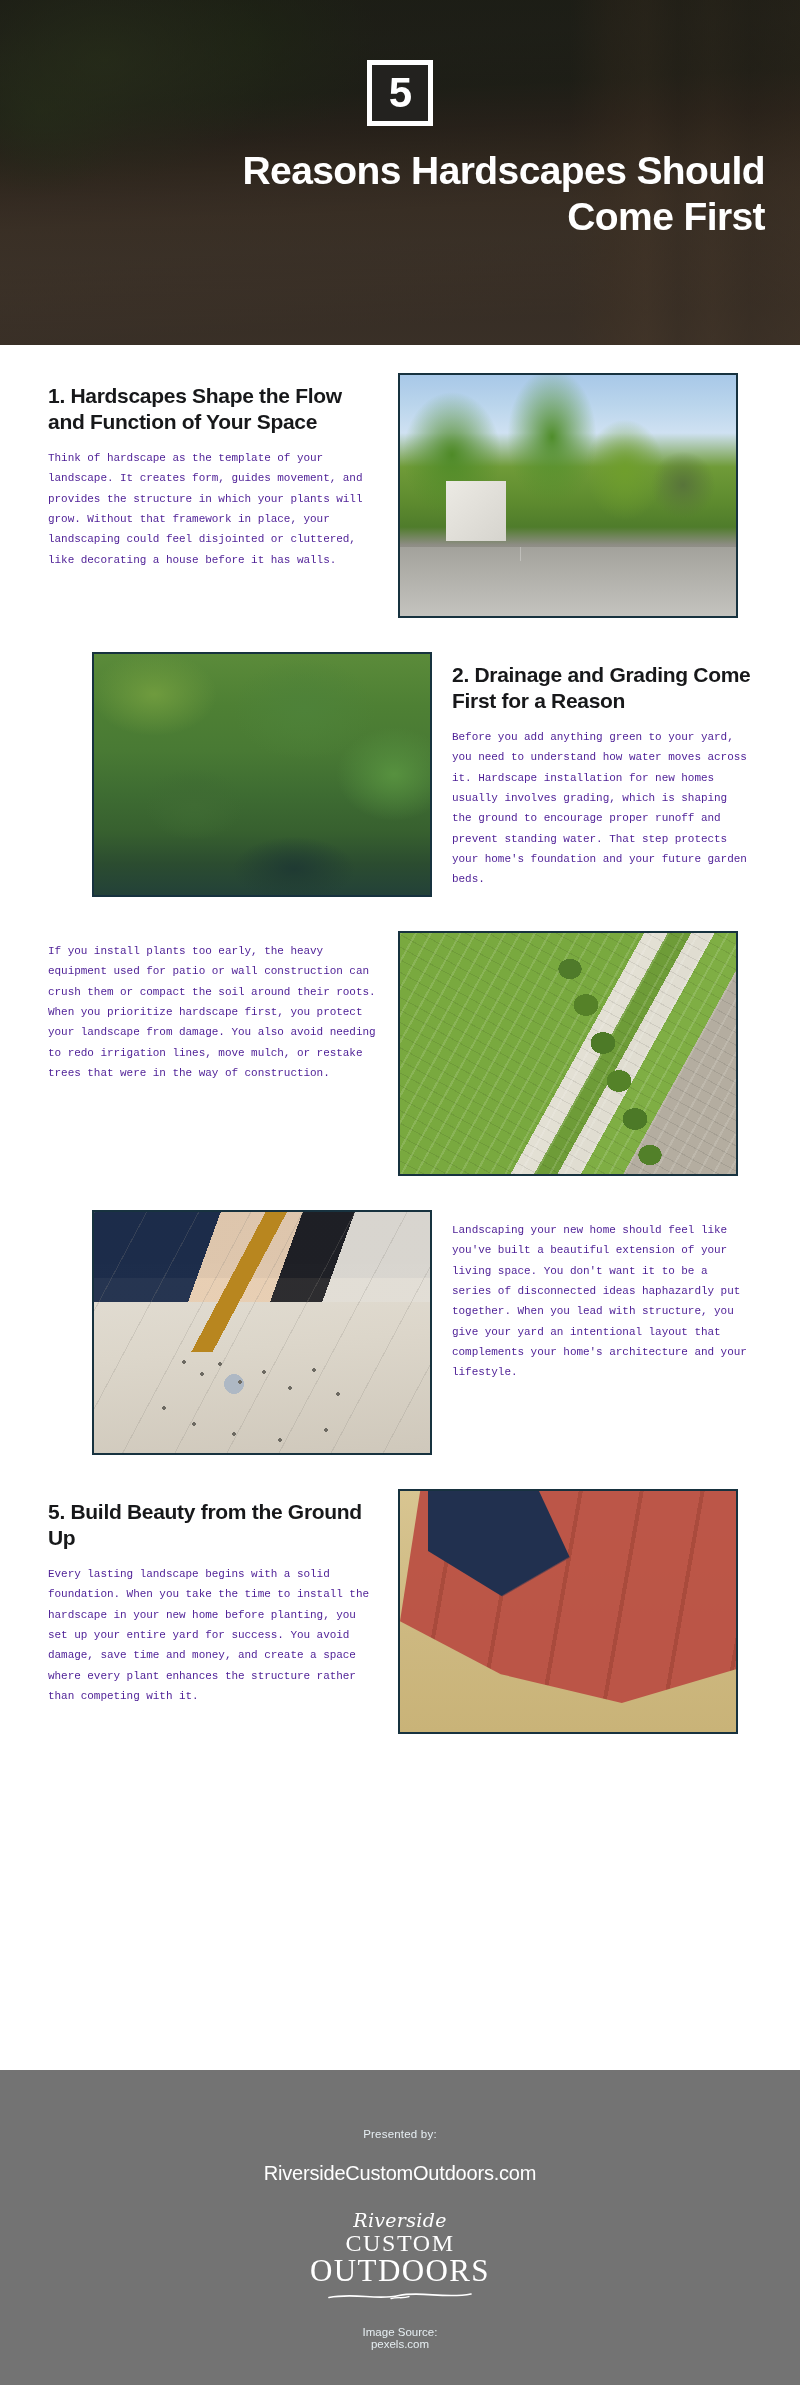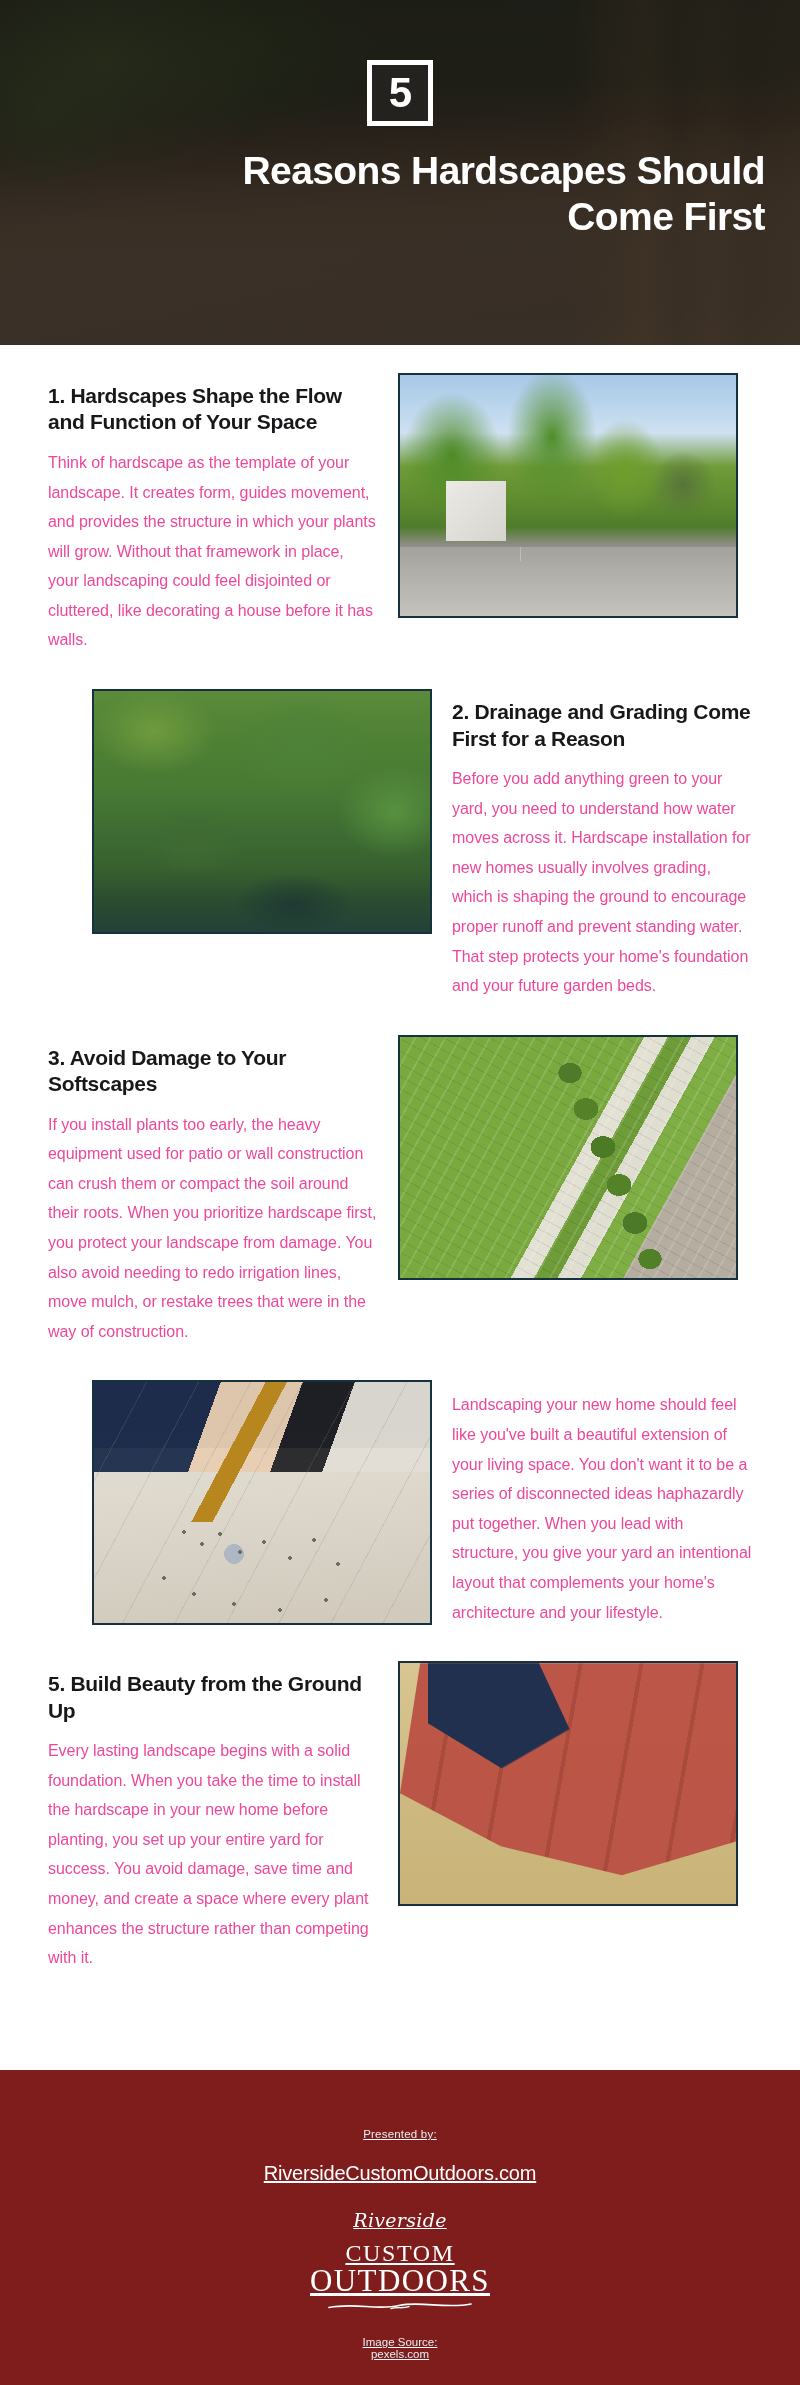--- a/index.html
+++ b/index.html
@@ -113,24 +113,25 @@
   .sec-text { width: 330px; padding-top: 10px; }
   .sec-title {
     font-size: 21px;
     font-weight: 700;
     color: #17181a;
     line-height: 1.26;
     letter-spacing: -0.3px;
     margin-bottom: 12px;
   }
   .sec-body {
-    font-size: 16px;
-    color: #ec4899;
+    font-size: 11px;
+    color: #4c1d95;
     line-height: 1.85;
     letter-spacing: -0.05px;
+    font-family: Liberation Mono, monospace;
   }
 
   .sec-img {
     width: 340px;
     height: 245px;
     border: 2px solid #17323f;
     flex: 0 0 auto;
     overflow: hidden;
     position: relative;
   }
@@ -260,27 +261,26 @@
     clip-path: polygon(0 0, 74% 0, 100% 56%, 62% 78%, 0 40%);
   }
 
   
   .footer {
     position: absolute;
     left: 0;
     bottom: 0;
     width: 800px;
     height: 315px;
-    background: #7f1d1d;
+    background: #737373;
     display: flex;
     flex-direction: column;
     align-items: center;
     padding-top: 58px;
     color: #ffffff;
-    text-decoration: underline;
   }
   .presented-by {
     font-size: 11.5px;
     letter-spacing: .2px;
     margin-bottom: 22px;
     color: #e6eef2;
   }
   .site-url {
     font-size: 20px;
     letter-spacing: -0.2px;
@@ -291,21 +291,21 @@
     text-align: center;
     margin-bottom: 24px;
     line-height: 1;
   }
   .logo-script {
     font-family: "DejaVu Serif", serif;
     font-style: italic;
     font-size: 19px;
     color: #ffffff;
     display: block;
-    margin-bottom: 11px;
+    margin-bottom: 1px;
     letter-spacing: .3px;
   }
   .logo-custom {
     font-family: "Liberation Serif", serif;
     font-size: 24px;
     letter-spacing: 1.6px;
     display: block;
     color: #ffffff;
     line-height: 1.02;
   }
@@ -359,21 +359,20 @@
     <div class="section reverse">
       <div class="sec-text">
         <h2 class="sec-title">2. Drainage and Grading Come First for a Reason</h2>
         <p class="sec-body">Before you add anything green to your yard, you need to understand how water moves across it. Hardscape installation for new homes usually involves grading, which is shaping the ground to encourage proper runoff and prevent standing water. That step protects your home's foundation and your future garden beds.</p>
       </div>
       <div class="sec-img photo2"></div>
     </div>
 
     <div class="section">
       <div class="sec-text">
-        <h2 class="sec-title">3. Avoid Damage to Your Softscapes</h2>
         <p class="sec-body">If you install plants too early, the heavy equipment used for patio or wall construction can crush them or compact the soil around their roots. When you prioritize hardscape first, you protect your landscape from damage. You also avoid needing to redo irrigation lines, move mulch, or restake trees that were in the way of construction.</p>
       </div>
       <div class="sec-img photo3"></div>
     </div>
 
     <div class="section reverse">
       <div class="sec-text">
         <p class="sec-body">Landscaping your new home should feel like you've built a beautiful extension of your living space. You don't want it to be a series of disconnected ideas haphazardly put together. When you lead with structure, you give your yard an intentional layout that complements your home's architecture and your lifestyle.</p>
       </div>
       <div class="sec-img photo4"></div>

